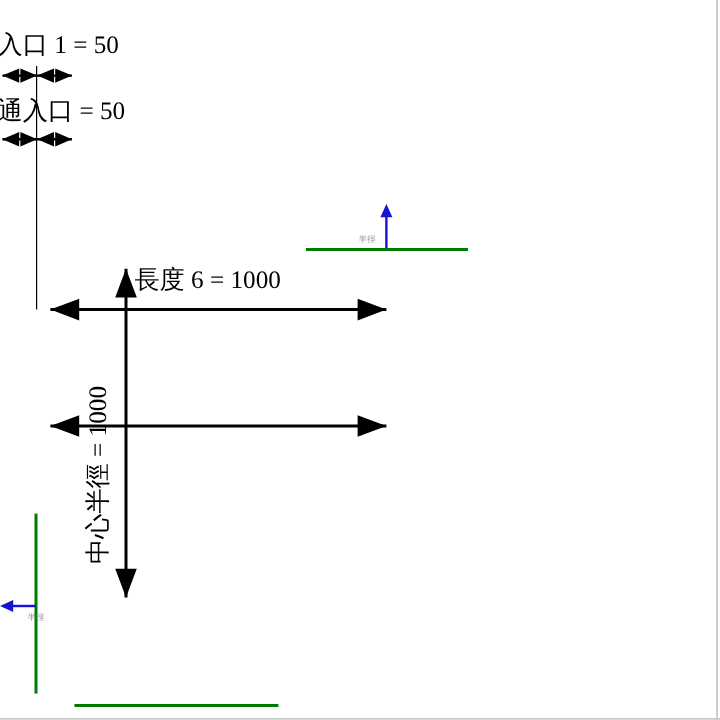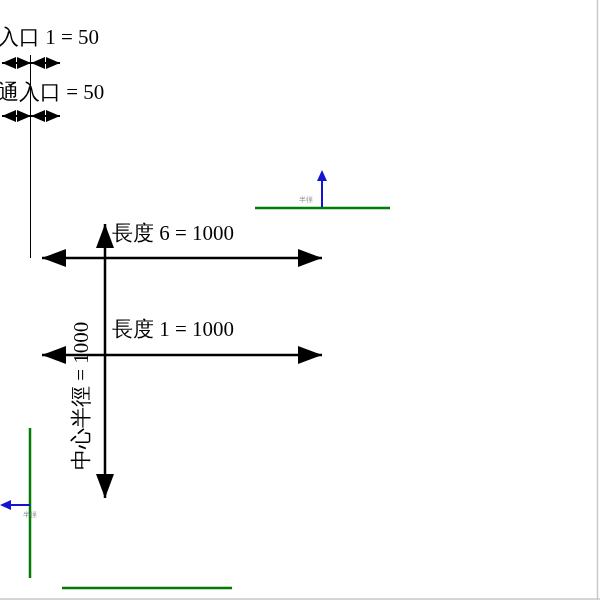--- a/index.html
+++ b/index.html
@@ -90,21 +90,20 @@
     <line class="edge" x1="597.5" y1="0" x2="597.5" y2="600" stroke-width="1.5"></line>
     <line class="edge" x1="0" y1="599" x2="600" y2="599" stroke-width="1.5"></line>
   </svg>
 
   <div class="lbl" style="left:-2px; top:26px">入口 1 = 50</div>
 
   <div class="lbl" style="left:-2px; top:81px">通入口 = 50</div>
 
   <div class="lbl" style="left:112px; top:222px">長度 6 = 1000</div>
 
-  <div class="lbl" style="left:112px; top:318px">長度 1 = 1000</div>
 
   <div class="lbl rot" style="left:70px; top:470px; width:220px">中心半徑 = 1000</div>
 
   <div class="lbl-small" style="left:299px; top:197px">半徑</div>
 
   <div class="lbl-small" style="left:23px; top:512px">半徑</div>
 
 </div>
 
 </body></html>

